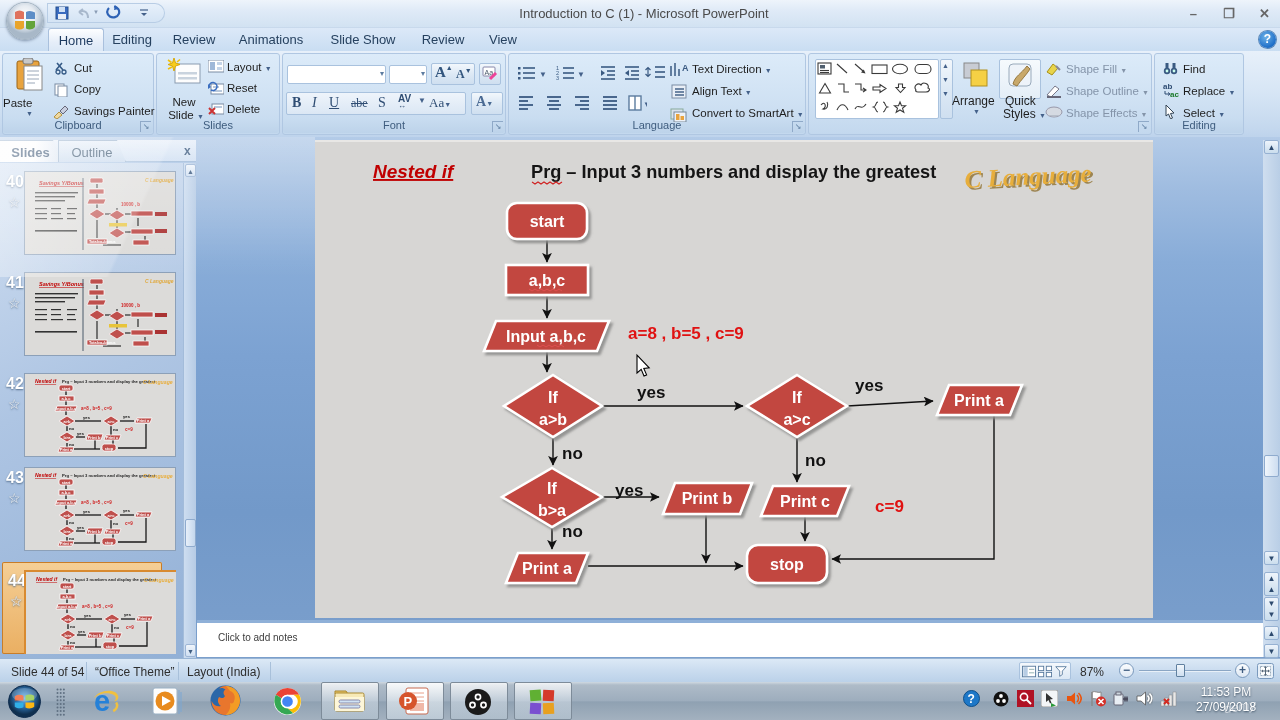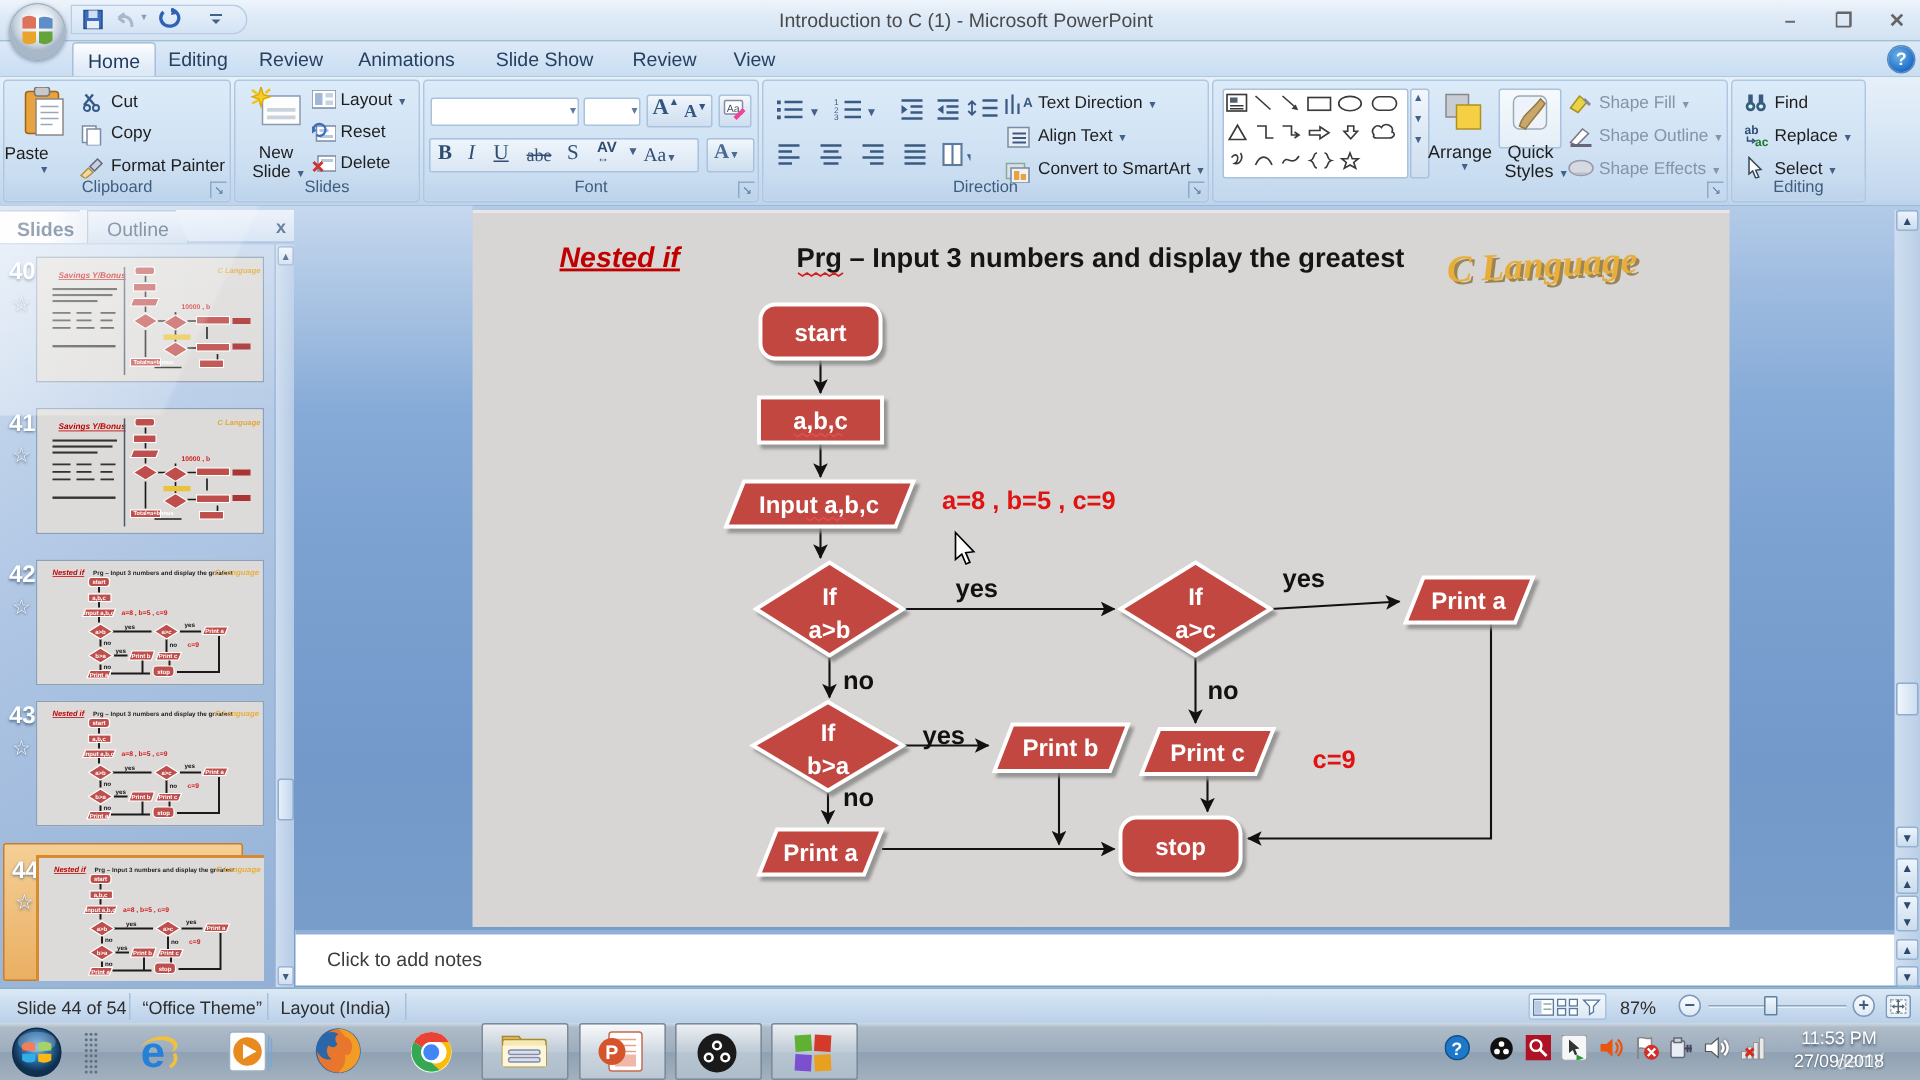--- a/index.html
+++ b/index.html
@@ -42,21 +42,21 @@
 .thumb{position:absolute;left:24px;top:8px;width:152px;height:84px;background:#fff;border:1px solid #8ca0b8}
 .sel .thumb{left:22px;border:2px solid #d88a30}
 .sel{background:linear-gradient(#f5cf96,#eaaf62);box-shadow:inset 0 0 0 1px #c87d28;border-radius:2px;left:2px;width:160px;height:92px}
 #panescroll{position:absolute;left:183px;top:26px;width:13px;height:495px;background:linear-gradient(90deg,#cdddf0,#b6cbe5);border-left:1px solid #a3bcda}
 .psarrow{position:absolute;left:1px;width:11px;height:13px;font-size:7px;color:#3e5c80;text-align:center;line-height:13px;background:linear-gradient(#f0f5fb,#cfdff2);border:1px solid #9db6d6;border-radius:2px}
 .psthumb{position:absolute;left:1px;top:356px;width:11px;height:28px;background:linear-gradient(90deg,#e7eff9,#c4d7ed);border:1px solid #8fabce;border-radius:2px}
 
 #canvas{position:absolute;left:315px;top:3px;width:838px;height:478px;background:#d7d6d4;box-shadow:inset 0 2px 0 #e8e7e5}
 
 #notes{position:absolute;left:197px;top:483px;width:1066px;height:37px;background:#fff;border-top:3px solid #8fb0d8}
-#notes span{position:absolute;left:21px;top:9px;font-size:13px;color:#3c3c3c}
+#notes span{position:absolute;left:21px;top:9px;font-size:10px;color:#3c3c3c}
 
 #vscroll{position:absolute;left:1263px;top:3px;width:17px;height:517px;background:linear-gradient(90deg,#cfdeef,#b9cee6)}
 
 #statusbar{position:absolute;left:0;top:658px;width:1280px;height:24px;background:linear-gradient(#dce9f6,#cadcef 50%,#bbd1e9);border-top:1px solid #98b4d4;font-size:12px;color:#2e2e2e}
 
 #taskbar{position:absolute;left:0;top:682px;width:1280px;height:38px;background:linear-gradient(#cfd9e2,#aebbc8 8%,#9dadbd 50%,#8fa1b2 52%,#a3b1bf)}
 .tkicon{position:absolute;top:0}
 .tkbox{position:absolute;top:0;width:58px;height:38px;border:1px solid #7d8b99;border-radius:2px;background:linear-gradient(rgba(255,255,255,.75),rgba(230,238,245,.5) 45%,rgba(190,205,218,.45))}
 .vsbtn{position:absolute;left:1px;width:15px;height:14px;font-size:8px;color:#2d4a6e;text-align:center;line-height:14px;background:linear-gradient(#eef4fb,#cadded);border:1px solid #96b1d2;border-radius:2px}
 .vsthumb{position:absolute;left:1px;top:315px;width:15px;height:22px;background:linear-gradient(90deg,#f0f6fc,#cdddf0);border:1px solid #8fabce;border-radius:2px}
@@ -152,21 +152,21 @@
       <div class="abs btxt" style="left:71px;top:8px">Cut</div>
       <svg class="abs" style="left:51px;top:29px" width="15" height="14" viewBox="0 0 15 14">
           <rect x="1" y="1" width="9" height="11" fill="#fff" stroke="#7a8ca3"></rect>
           <rect x="4" y="3" width="9" height="11" fill="#fff" stroke="#7a8ca3"></rect>
         </svg>
       <div class="abs btxt" style="left:71px;top:29px">Copy</div>
       <svg class="abs" style="left:50px;top:50px" width="17" height="15" viewBox="0 0 17 15">
           <path d="M1 13 L6 8 L9 11 L4 15 Z" fill="#f0d9a0" stroke="#b09040"></path>
           <path d="M7 7 L12 2 L15 5 L10 10 Z" fill="#c8cfe0" stroke="#667"></path>
         </svg>
-      <div class="abs btxt" style="left:71px;top:51px">Format Painter</div>
+      <div class="abs btxt" style="left:71px;top:51px">Savings Painter</div>
     </div>
 
     <div class="rgroup" style="left:156px;width:124px">
       <div class="glabel">Slides</div>
       <svg class="abs" style="left:10px;top:4px" width="34" height="32" viewBox="0 0 34 32">
         <rect x="8" y="6" width="25" height="19" fill="#fdfdfd" stroke="#8a9bb0"></rect>
         <rect x="11" y="14" width="19" height="2.5" fill="#c9d3de"></rect>
           <rect x="11" y="19" width="19" height="2.5" fill="#c9d3de"></rect>
         <g stroke="#f3c20a" stroke-width="2">
             <line x1="7" y1="7" x2="7" y2="7"></line>
@@ -222,21 +222,21 @@
       <div class="abs" style="left:68px;top:42px;font-size:12px;text-decoration:line-through;color:#2f4d73;font-family:'Liberation Serif',serif">abe</div>
       <div class="abs" style="left:95px;top:41px;font-size:14px;color:#2f4d73;font-family:'Liberation Serif',serif">S</div>
       <div class="abs" style="left:115px;top:39px;font-size:10px;color:#2f4d73"><b>AV</b><br><span style="font-size:8px;margin-top:-3px;display:block">↔</span></div>
       <div class="abs" style="left:135px;top:42px;font-size:8px;color:#44618a">▼</div>
       <div class="abs" style="left:146px;top:41px;font-size:13px;color:#2f4d73;font-family:'Liberation Serif',serif">Aa<span style="font-size:7px;color:#44618a">▼</span></div>
       <div class="tbtn" style="left:188px;top:38px;width:32px;height:23px"></div>
       <div class="abs" style="left:193px;top:40px;font-size:14px;font-weight:bold;color:#4a6a93;font-family:'Liberation Serif',serif">A<span style="font-size:7px">▼</span></div>
     </div>
 
     <div class="rgroup" style="left:508px;width:298px">
-      <div class="glabel">Direction</div>
+      <div class="glabel">Language</div>
         <div class="launcher">↘</div>
       <svg class="abs" style="left:8px;top:10px" width="150" height="20" viewBox="0 0 150 20">
         <g stroke="#3a5a82" stroke-width="1.6">
             <line x1="6" y1="4" x2="18" y2="4"></line>
             <line x1="6" y1="9" x2="18" y2="9"></line>
             <line x1="6" y1="14" x2="18" y2="14"></line>
           </g>
         <g fill="#3a5a82">
             <rect x="1" y="3" width="2.5" height="2.5"></rect>
             <rect x="1" y="8" width="2.5" height="2.5"></rect>

